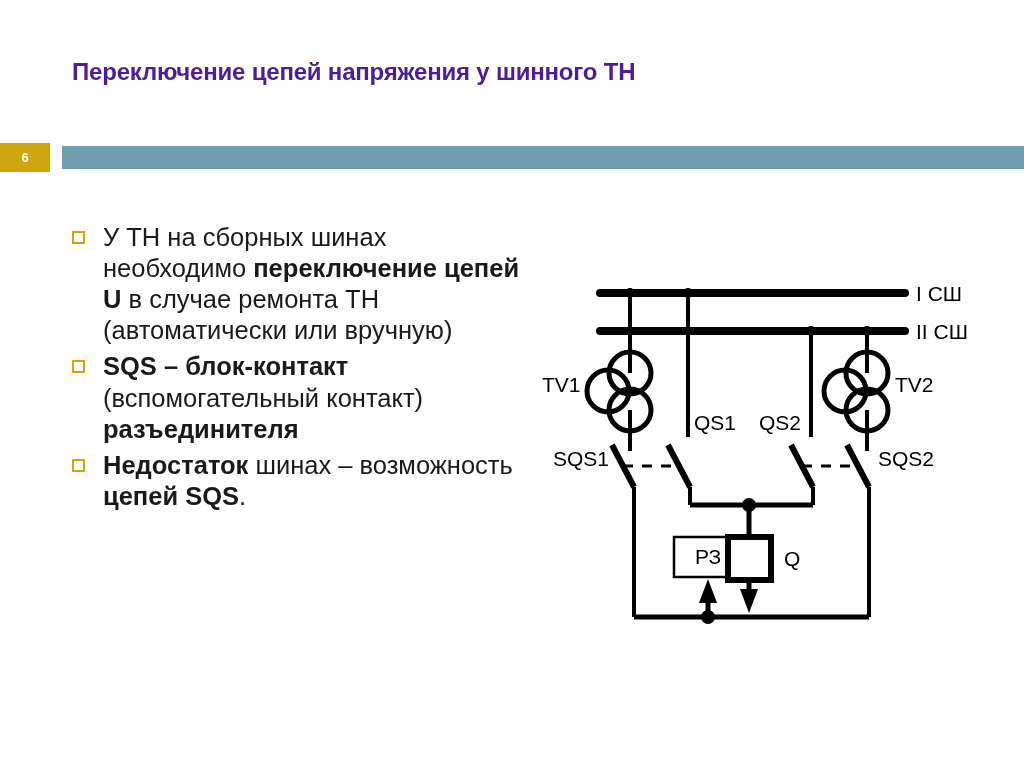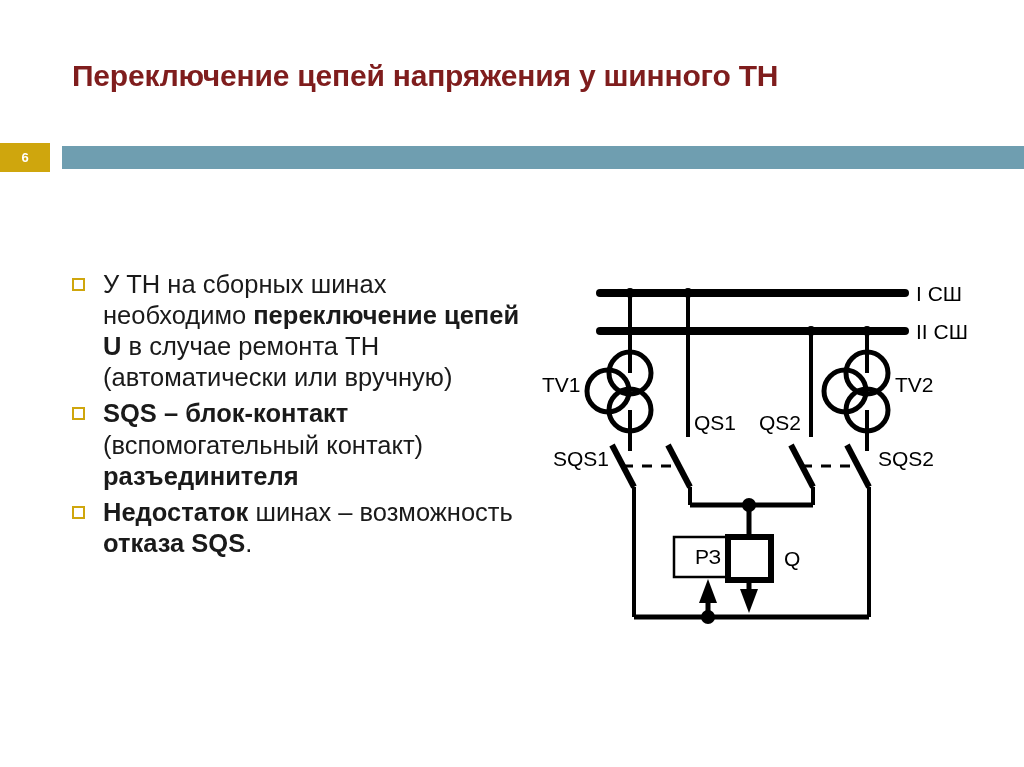--- a/index.html
+++ b/index.html
@@ -17,23 +17,23 @@
     background: #ffffff;
     overflow: hidden;
   }
 
   
   #slide-title {
     position: absolute;
     left: 72px;
     top: 58px;
     width: 900px;
-    font-size: 30px;
+    font-size: 24px;
     font-weight: bold;
-    color: #7f1d1d;
+    color: #4c1d95;
     letter-spacing: -0.2px;
     line-height: 1.2;
     white-space: nowrap;
   }
   #page-badge {
     position: absolute;
     left: 0px;
     top: 143px;
     width: 50px;
     height: 29px;
@@ -53,21 +53,20 @@
     height: 23px;
     background: #6f9eb0;
   }
 
   
   #bullet-list {
     position: absolute;
     left: 72px;
     top: 222px;
     width: 460px;
-    margin-top: 47px;
   }
   .bullet-row {
     display: flex;
     align-items: flex-start;
     margin-bottom: 5px;
   }
   .bullet-marker {
     flex: 0 0 auto;
     width: 13px;
     height: 13px;
@@ -120,21 +119,21 @@
       <div class="bullet-text"><span>У ТН на сборных шинах необходимо </span><b>переключение цепей U</b><span> в случае ремонта ТН (автоматически или вручную)</span></div>
     </div>
 
     <div class="bullet-row">
       <span class="bullet-marker"></span>
       <div class="bullet-text"><b>SQS – блок-контакт</b><span> (вспомогательный контакт) </span><b>разъединителя</b></div>
     </div>
 
     <div class="bullet-row">
       <span class="bullet-marker"></span>
-      <div class="bullet-text"><b>Недостаток</b><span> шинах – возможность </span><b>отказа SQS</b><span>.</span></div>
+      <div class="bullet-text"><b>Недостаток</b><span> шинах – возможность </span><b>цепей SQS</b><span>.</span></div>
     </div>
 
   </div>
 
   <div id="diagram">
     <svg width="504" height="400" viewBox="0 0 504 400" xmlns="http://www.w3.org/2000/svg">
 
       <line x1="80" y1="38" x2="385" y2="38" stroke="#000" stroke-width="8" stroke-linecap="round"></line>
       <line x1="80" y1="76" x2="385" y2="76" stroke="#000" stroke-width="8" stroke-linecap="round"></line>
 

